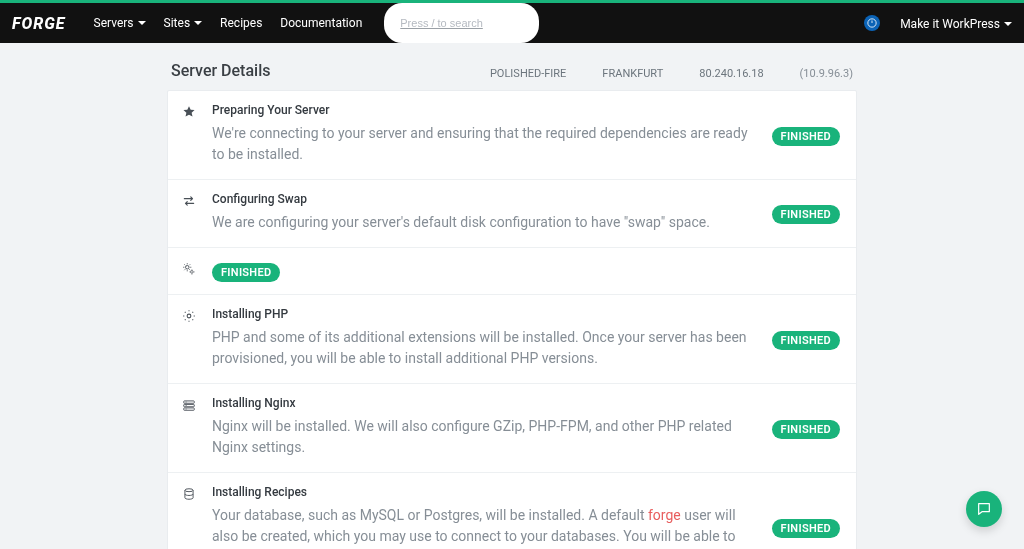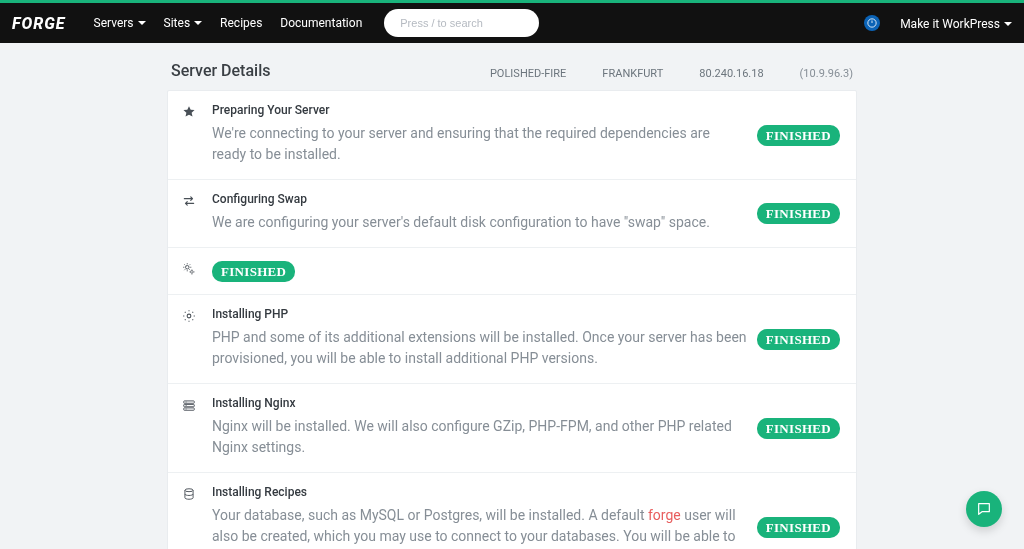--- a/index.html
+++ b/index.html
@@ -3,21 +3,21 @@
 <meta charset="utf-8">
 <style>
   * { box-sizing: border-box; margin: 0; padding: 0; }
   body { font-family: -apple-system, BlinkMacSystemFont, "Segoe UI", Roboto, Helvetica, Arial, sans-serif; background: #f1f3f5; color: #212529; }
   .topbar-wrap { border-top: 3px solid #19b37b; background: #111; }
   .topbar { max-width: 1024px; margin: 0 auto; height: 40px; display: flex; align-items: center; padding: 0 12px; color: #fff; font-size: 12px; }
   .logo { font-weight: 800; font-style: italic; letter-spacing: 1px; font-size: 16px; margin-right: 28px; }
   .navlinks { display: flex; gap: 18px; align-items: center; }
   .navlinks .item, .user-menu .item { display: inline-flex; align-items: center; gap: 4px; cursor: pointer; }
   .caret { width: 0; height: 0; border-left: 4px solid transparent; border-right: 4px solid transparent; border-top: 4px solid #fff; display: inline-block; }
-  .search { margin-left: 22px; background: #fff; border-radius: 18px; height: 28px; width: 155px; display: flex; align-items: center; padding: 9px 10px; color: #9aa0a6; }
+  .search { margin-left: 22px; background: #fff; border-radius: 18px; height: 40px; width: 155px; display: flex; align-items: center; padding: 9px 10px; color: #9aa0a6; text-decoration: underline; }
   .search svg { width: 12px; height: 12px; margin-right: 6px; }
   .search input { border: 0; outline: 0; font-size: 11px; flex: 1; color: #333; background: transparent; }
   .search input::placeholder { color: #b5bac1; }
   .spacer { flex: 1; }
   .user-menu { display: flex; align-items: flex-end; gap: 20px; }
   .user-menu .avatar { width: 16px; height: 16px; border-radius: 50%; background: #0b63b6; display: inline-flex; align-items: center; justify-content: center; }
   .user-menu .avatar svg { width: 10px; height: 10px; }
 
   .container { max-width: 690px; margin: 0 auto; padding-top: 18px; }
   .header-row { display: flex; align-items: flex-end; font-size: 11px; color: #6c757d; padding: 0 4px 10px 4px; }
@@ -29,21 +29,21 @@
   .card { background: #fff; border: 1px solid #e9ecef; border-radius: 2px; }
   .step { display: flex; align-items: flex-start; padding: 12px 16px 14px 14px; border-top: 1px solid #edf0f2; }
   .step:first-child { border-top: 0; }
   .step-icon { width: 30px; flex: 0 0 30px; color: #495057; padding-top: 1px; }
   .step-icon svg { width: 14px; height: 14px; }
   .step-body { flex: 1; padding-right: 10px; }
   .step-title { font-size: 12px; color: #343a40; margin-bottom: 6px; font-weight: 500; }
   .step-desc { font-size: 14px; color: #868e96; line-height: 1.5; }
   .step-desc .accent { color: #e85e5e; }
   .step-status { flex: 0 0 auto; align-self: center; }
-  .badge { background: #19b37b; color: #fff; font-size: 13px; letter-spacing: 0.3px; padding: 3px 9px; border-radius: 10px; font-weight: 600; text-transform: uppercase; font-family: Liberation Serif, serif; }
+  .badge { background: #19b37b; color: #fff; font-size: 11px; letter-spacing: 0.3px; padding: 3px 9px; border-radius: 10px; font-weight: 600; text-transform: uppercase; }
 
   .fab { position: fixed; right: 22px; bottom: 22px; width: 36px; height: 36px; border-radius: 50%; background: #19b37b; display: flex; align-items: center; justify-content: center; box-shadow: 0 4px 10px rgba(0,0,0,0.15); cursor: pointer; }
   .fab svg { width: 16px; height: 16px; stroke: #fff; fill: none; }
 </style>
 </head>
 <body>
 
 <div class="topbar-wrap">
   <div class="topbar">
     <div class="logo">FORGE</div>

